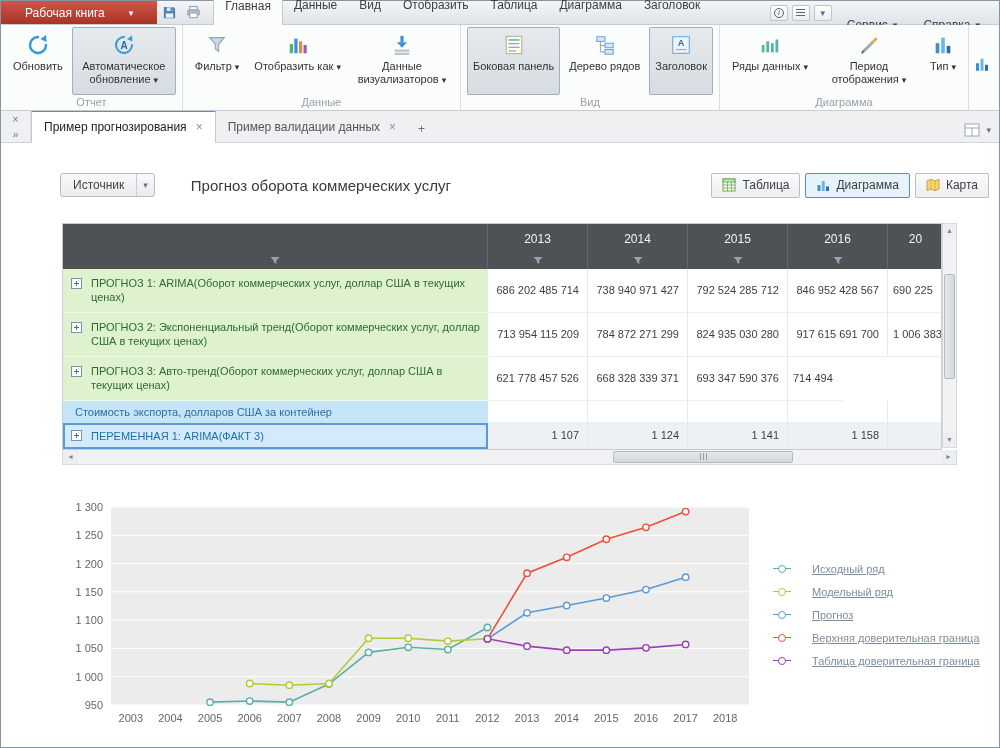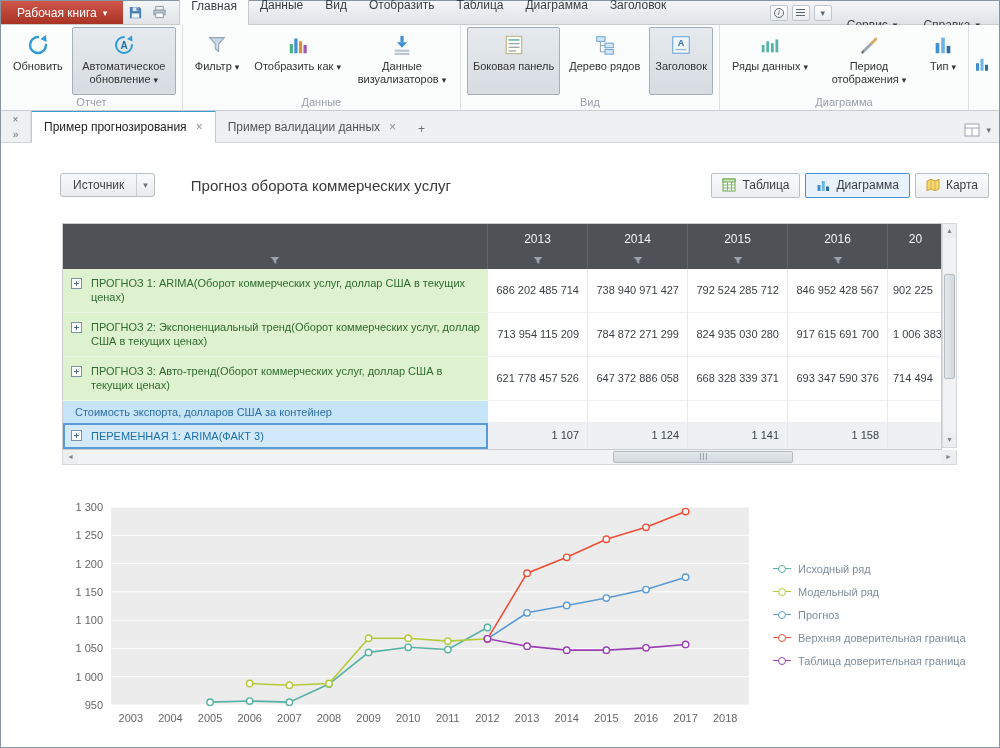--- a/index.html
+++ b/index.html
@@ -4,21 +4,21 @@
 <style>
   *{margin:0;padding:0;box-sizing:border-box;}
   html,body{width:1000px;height:748px;overflow:hidden;background:#fff;}
   body{font-family:"Liberation Sans",sans-serif;font-size:12px;color:#333;}
   svg{display:block;}
   svg text{font-family:"Liberation Sans",sans-serif;}
   .window{width:1000px;height:748px;border:1px solid #8795a3;display:flex;flex-direction:column;background:#fff;}
 
   
   .titlebar{height:24px;background:linear-gradient(#f4f6f8,#dfe3e7);border-bottom:1px solid #c8ccd0;display:flex;align-items:stretch;font-size:12px;}
-  .wb-btn{background:linear-gradient(#d0564a,#a83325);color:#fff;display:flex;align-items:center;gap:6px;padding:0 16px;cursor:default;}
+  .wb-btn{background:linear-gradient(#d0564a,#a83325);color:#fff;display:flex;align-items:center;gap:24px;padding:0 24px;cursor:default;}
   .wb-btn .caret{font-size:9px;}
   .tb-icon{width:24px;display:flex;align-items:center;justify-content:center;}
   .menu{display:flex;align-items:flex-end;margin-left:8px;}
   .menu-item{padding:19px 11px;color:#3a3f45;height:22px;display:flex;align-items:center;margin-top:24px;}
   .menu-item.active{background:#fbfcfc;border:1px solid #c6cacd;border-bottom:none;border-radius:3px 3px 0 0;margin-bottom:-1px;height:23px;}
   .tb-right{margin-left:auto;display:flex;align-items:center;gap:4px;padding-right:8px;}
   .mini-btn{width:18px;height:16px;border:1px solid #bfc5ca;border-radius:2px;background:linear-gradient(#fff,#e9ecef);display:flex;align-items:center;justify-content:center;color:#5c6670;font-size:9px;}
   .mini-circ{width:10px;height:10px;border:1px solid #5c6670;border-radius:50%;font-size:8px;line-height:8px;text-align:center;font-style:italic;}
   .mini-lines{display:flex;flex-direction:column;gap:2px;}
   .mini-lines i{display:block;width:9px;height:1px;background:#5c6670;}
@@ -87,21 +87,21 @@
   .sb-btn.h{width:15px;height:100%;}
   .sb-track{flex:1;position:relative;}
   .sb-thumb-v{position:absolute;left:1px;right:1px;top:36px;height:105px;background:linear-gradient(90deg,#e4e8eb,#d3d8dd);border:1px solid #b4bcc3;border-radius:2px;}
   .hscroll{width:895px;height:15px;background:#f1f2f4;border:1px solid #d5d9dd;border-top:none;display:flex;}
   .sb-thumb-h{position:absolute;top:1px;bottom:1px;left:62%;width:180px;background:linear-gradient(#e4e8eb,#d3d8dd);border:1px solid #b4bcc3;border-radius:2px;display:flex;align-items:center;justify-content:center;gap:2px;}
   .sb-thumb-h i{display:block;width:1px;height:7px;background:#9aa2ab;}
 
   
   .chart-block{display:flex;align-items:center;margin:34px 0 0 30px;}
   .legend{margin-left:12px;display:flex;flex-direction:column;gap:11px;}
-  .legend-item{display:flex;align-items:center;gap:7px;font-size:11px;color:#7f8d9b;}
+  .legend-item{display:flex;align-items:center;gap:21px;font-size:11px;color:#7f8d9b;text-decoration:underline;}
   .lg-marker{width:18px;height:9px;position:relative;flex:none;}
   .lg-marker .ln{position:absolute;top:4px;left:0;right:0;height:1px;background:currentColor;}
   .lg-marker .dot{position:absolute;left:5px;top:0.5px;width:8px;height:8px;border:1.5px solid currentColor;border-radius:50%;background:#fff;}
 </style>
 </head>
 <body>
 
 <div class="window">
 
   <div class="titlebar">
@@ -426,21 +426,21 @@
                     <rect x="0.5" y="0.5" width="10" height="10" fill="#fff" stroke="#7b93a8"></rect>
                     <path d="M3 5.5h5M5.5 3v5" stroke="#4a6b8a"></path>
                   </svg>
               </span>
               <span>ПРОГНОЗ 1: ARIMA(Оборот коммерческих услуг, доллар США в текущих ценах)</span>
             </div>
             <div class="cell-val">686 202 485 714</div>
             <div class="cell-val">738 940 971 427</div>
             <div class="cell-val">792 524 285 712</div>
             <div class="cell-val">846 952 428 567</div>
-            <div class="cell-val c5">902 225</div>
+            <div class="cell-val c5">690 225</div>
           </div>
 
           <div class="t-row t-datarow row-green">
             <div class="cell-label">
               <span class="expand-box">
                 <svg width="11" height="11" viewBox="0 0 11 11">
                     <rect x="0.5" y="0.5" width="10" height="10" fill="#fff" stroke="#7b93a8"></rect>
                     <path d="M3 5.5h5M5.5 3v5" stroke="#4a6b8a"></path>
                   </svg>
               </span>
@@ -457,21 +457,20 @@
             <div class="cell-label">
               <span class="expand-box">
                 <svg width="11" height="11" viewBox="0 0 11 11">
                     <rect x="0.5" y="0.5" width="10" height="10" fill="#fff" stroke="#7b93a8"></rect>
                     <path d="M3 5.5h5M5.5 3v5" stroke="#4a6b8a"></path>
                   </svg>
               </span>
               <span>ПРОГНОЗ 3: Авто-тренд(Оборот коммерческих услуг, доллар США в текущих ценах)</span>
             </div>
             <div class="cell-val">621 778 457 526</div>
-            <div class="cell-val">647 372 886 058</div>
             <div class="cell-val">668 328 339 371</div>
             <div class="cell-val">693 347 590 376</div>
             <div class="cell-val c5">714 494</div>
           </div>
 
           <div class="t-row row-band">
             <div class="cell-label">Стоимость экспорта, долларов США за контейнер</div>
             <div class="cell-val"></div>
             <div class="cell-val"></div>
             <div class="cell-val"></div>

